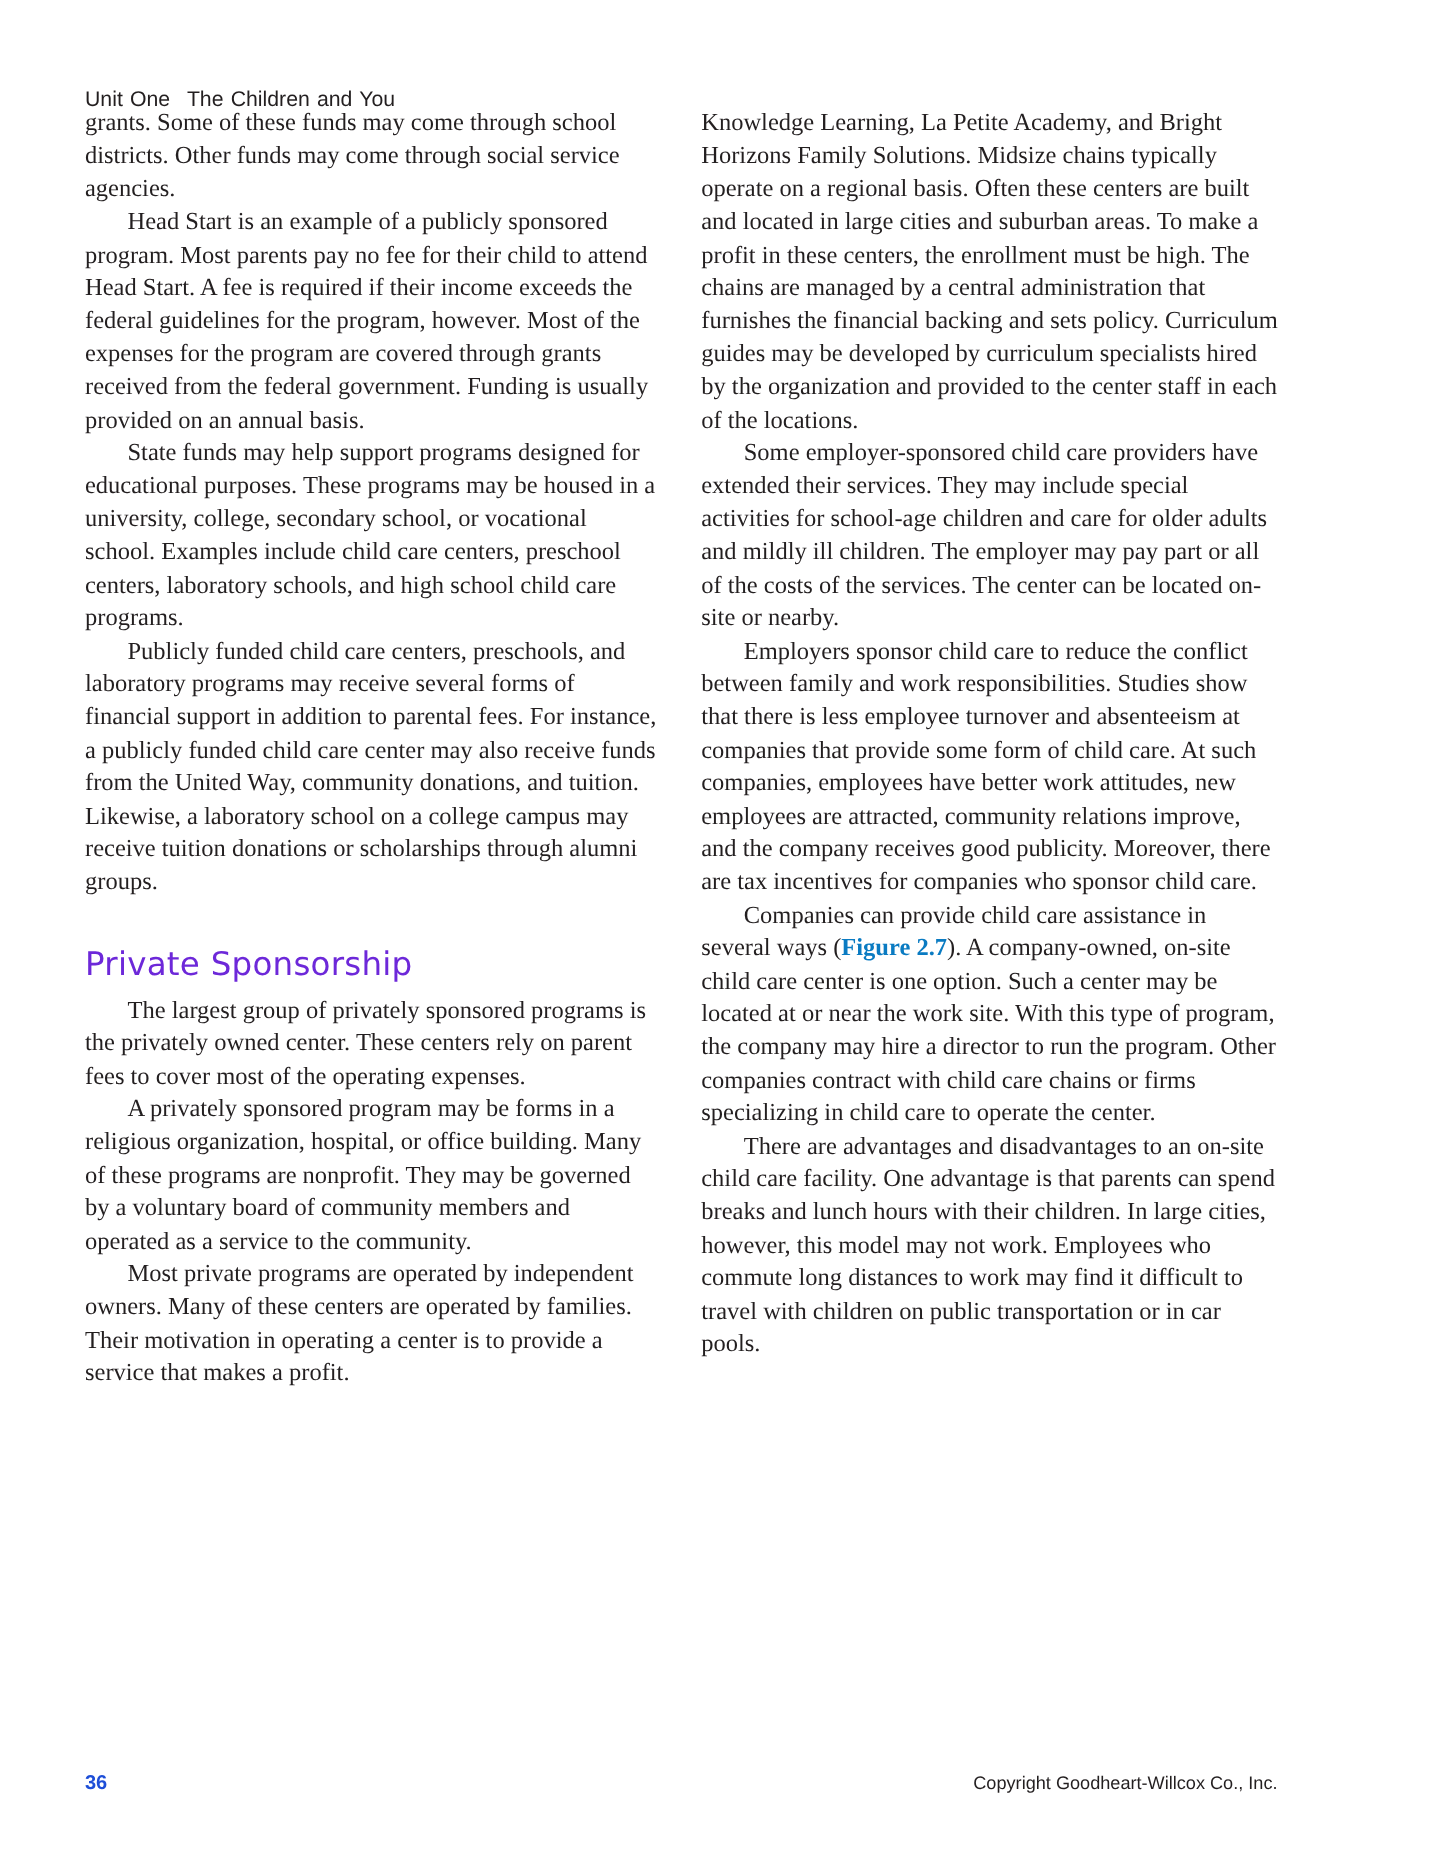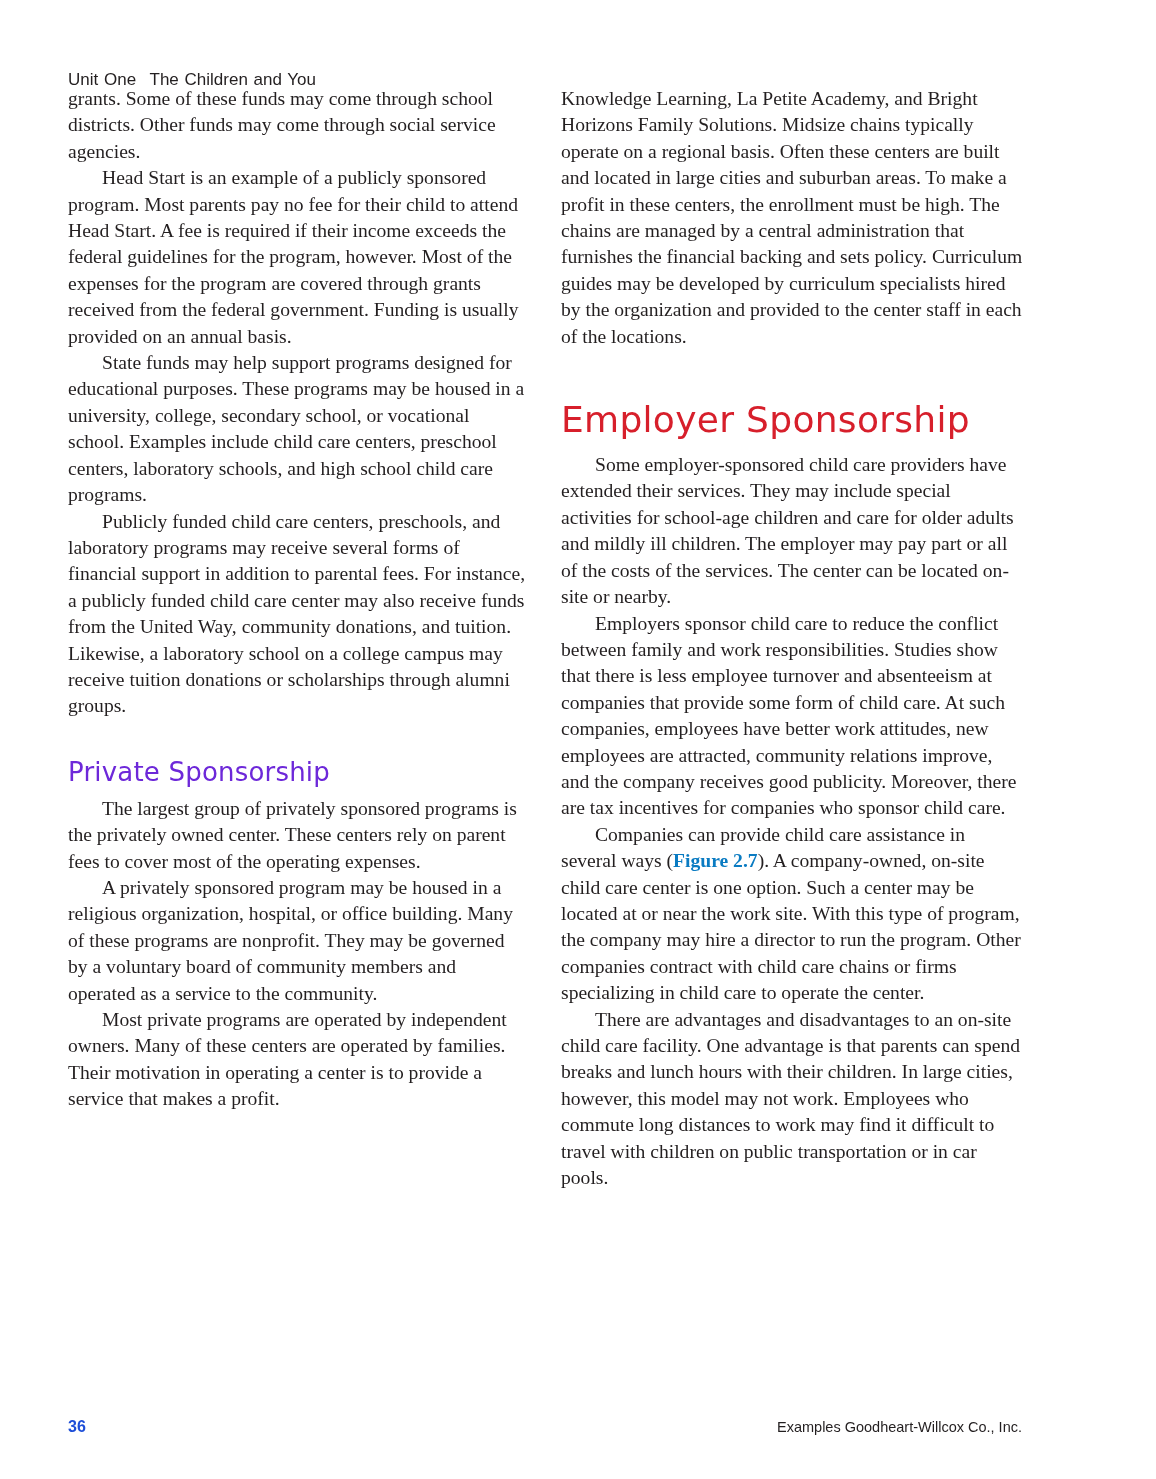--- a/index.html
+++ b/index.html
@@ -50,27 +50,26 @@
   <span>The Children and You</span>
 </div>
 
 <div class="col left">
   <p>grants. Some of these funds may come through school districts. Other funds may come through social service agencies.</p>
   <p class="indent">Head Start is an example of a publicly sponsored program. Most parents pay no fee for their child to attend Head Start. A fee is required if their income exceeds the federal guidelines for the program, however. Most of the expenses for the program are covered through grants received from the federal government. Funding is usually provided on an annual basis.</p>
   <p class="indent">State funds may help support programs designed for educational purposes. These programs may be housed in a university, college, secondary school, or vocational school. Examples include child care centers, preschool centers, laboratory schools, and high school child care programs.</p>
   <p class="indent">Publicly funded child care centers, preschools, and laboratory programs may receive several forms of financial support in addition to parental fees. For instance, a publicly funded child care center may also receive funds from the United Way, community donations, and tuition. Likewise, a laboratory school on a college campus may receive tuition donations or scholarships through alumni groups.</p>
   <h2 class="h-private">Private Sponsorship</h2>
   <p class="indent">The largest group of privately sponsored programs is the privately owned center. These centers rely on parent fees to cover most of the operating expenses.</p>
-  <p class="indent">A privately sponsored program may be housed in a religious organization, hospital, or office building. Many of these programs are nonprofit. They may be governed by a voluntary board of community members and operated as a service to the community.</p>
+  <p class="indent">A privately sponsored program may be forms in a religious organization, hospital, or office building. Many of these programs are nonprofit. They may be governed by a voluntary board of community members and operated as a service to the community.</p>
   <p class="indent">Most private programs are operated by independent owners. Many of these centers are operated by families. Their motivation in operating a center is to provide a service that makes a profit.</p>
 </div>
 
 <div class="col right">
   <p>Knowledge Learning, La Petite Academy, and Bright Horizons Family Solutions. Midsize chains typically operate on a regional basis. Often these centers are built and located in large cities and suburban areas. To make a profit in these centers, the enrollment must be high. The chains are managed by a central administration that furnishes the financial backing and sets policy. Curriculum guides may be developed by curriculum specialists hired by the organization and provided to the center staff in each of the locations.</p>
-  <h1 class="h-employer">Employer Sponsorship</h1>
   <p class="indent">Some employer-sponsored child care providers have extended their services. They may include special activities for school-age children and care for older adults and mildly ill children. The employer may pay part or all of the costs of the services. The center can be located on-site or nearby.</p>
   <p class="indent">Employers sponsor child care to reduce the conflict between family and work responsibilities. Studies show that there is less employee turnover and absenteeism at companies that provide some form of child care. At such companies, employees have better work attitudes, new employees are attracted, community relations improve, and the company receives good publicity. Moreover, there are tax incentives for companies who sponsor child care.</p>
   <p class="indent"><span>Companies can provide child care assistance in several ways (</span><span class="fig-ref">Figure 2.7</span><span>). A company-owned, on-site child care center is one option. Such a center may be located at or near the work site. With this type of program, the company may hire a director to run the program. Other companies contract with child care chains or firms specializing in child care to operate the center.</span></p>
   <p class="indent">There are advantages and disadvantages to an on-site child care facility. One advantage is that parents can spend breaks and lunch hours with their children. In large cities, however, this model may not work. Employees who commute long distances to work may find it difficult to travel with children on public transportation or in car pools.</p>
 </div>
 
 <div class="page-num">36</div>
-<div class="copyright">Examples Goodheart-Willcox Co., Inc.</div>
+<div class="copyright">Copyright Goodheart-Willcox Co., Inc.</div>
 
 </body></html>

